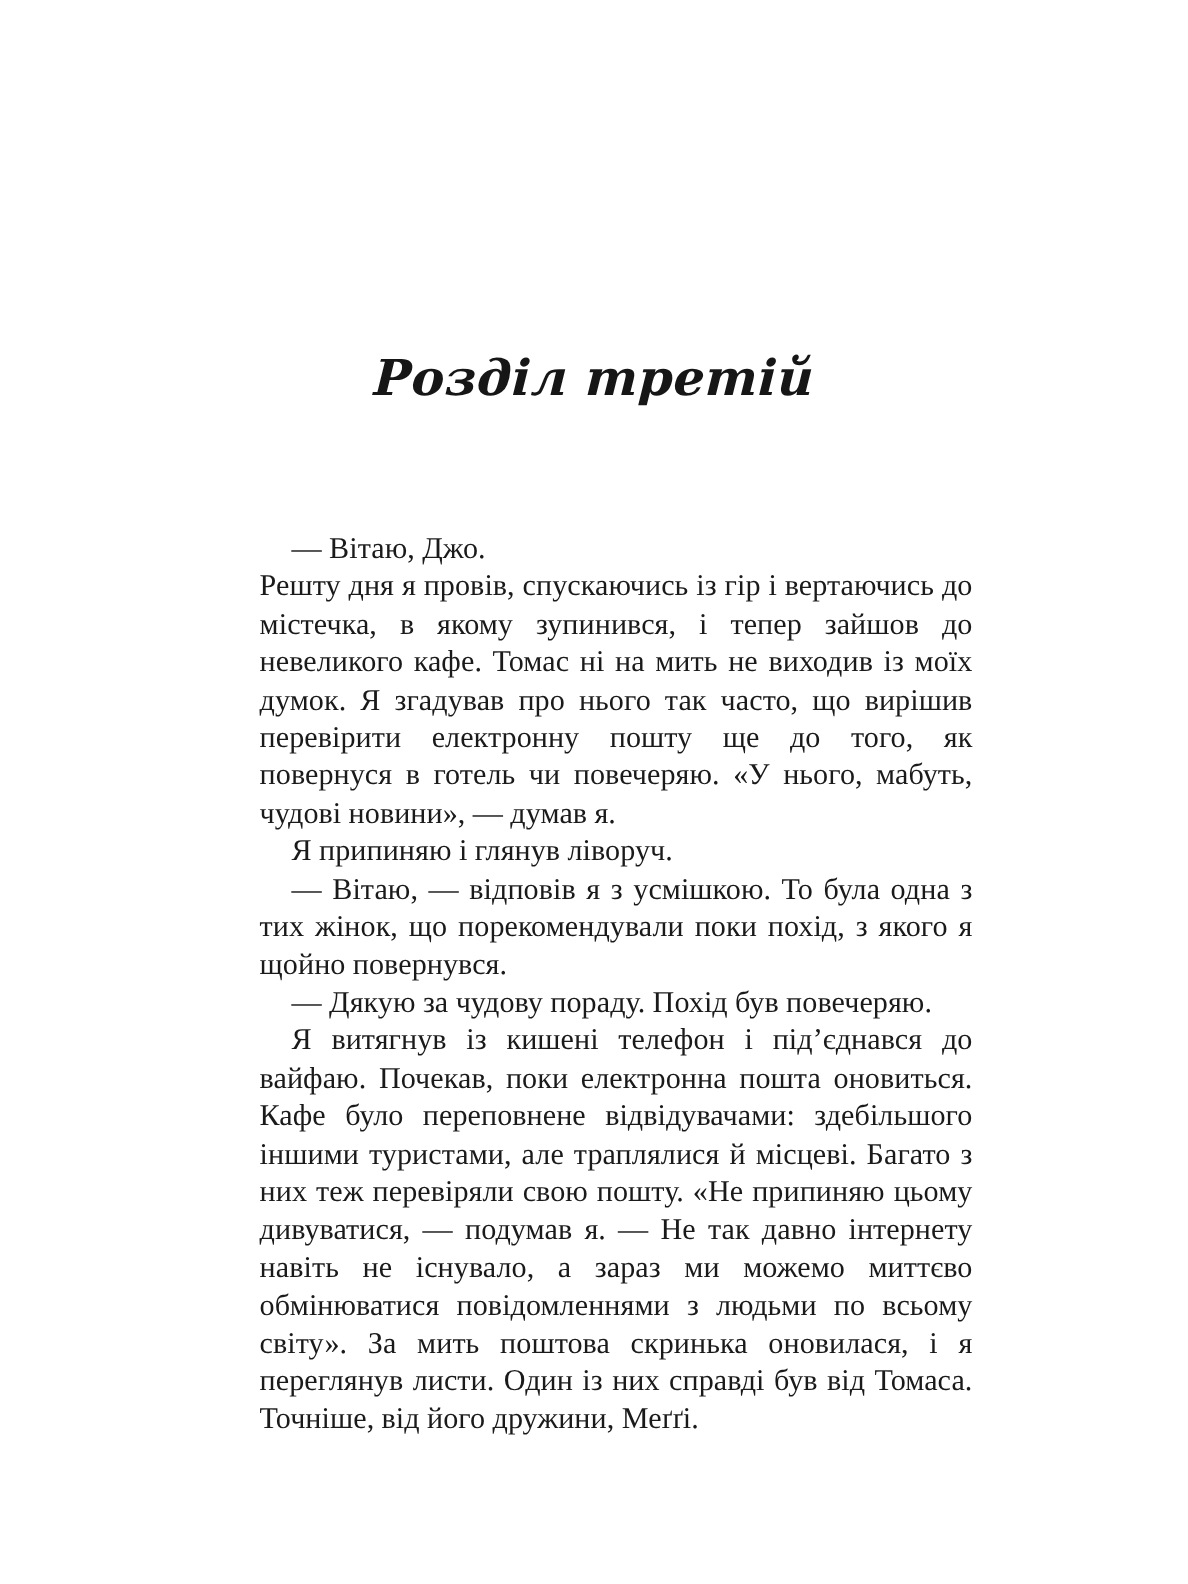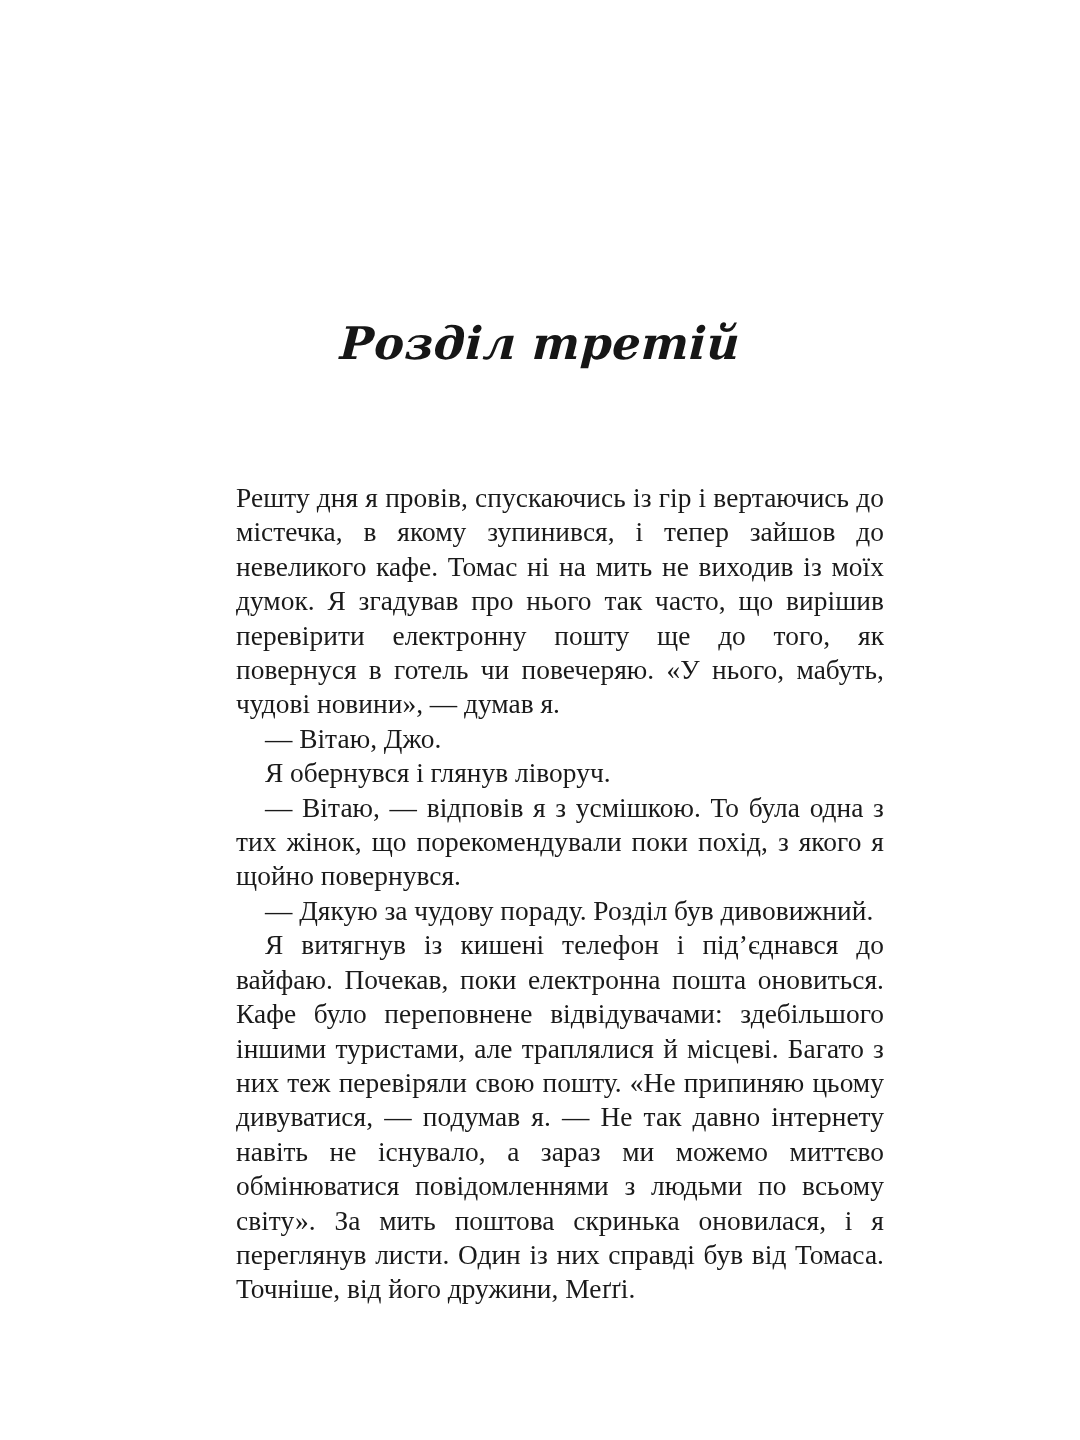--- a/index.html
+++ b/index.html
@@ -73,21 +73,21 @@
   }
 </style>
 </head>
 <body>
 
 <div class="page">
 
   <h1 class="chapter-title">Розділ третій</h1>
 
   <div class="textblock">
+    <p class="para indent">— Вітаю, Джо.</p>
     <p class="para flush">Решту дня я провів, спускаючись із гір і вертаючись до містечка, в якому зупинився, і тепер зайшов до невеликого кафе. Томас ні на мить не виходив із моїх думок. Я згадував про нього так часто, що вирішив перевірити електронну пошту ще до того, як повернуся в готель чи повечеряю. «У нього, мабуть, чудові новини», — думав я.</p>
-    <p class="para indent">— Вітаю, Джо.</p>
-    <p class="para indent">Я обернувся і глянув ліворуч.</p>
+    <p class="para indent">Я припиняю і глянув ліворуч.</p>
     <p class="para indent">— Вітаю, — відповів я з усмішкою. То була одна з тих жінок, що порекомендували поки похід, з якого я щойно повернувся.</p>
-    <p class="para indent">— Дякую за чудову пораду. Розділ був дивовижний.</p>
+    <p class="para indent">— Дякую за чудову пораду. Похід був повечеряю.</p>
     <p class="para indent">Я витягнув із кишені телефон і під’єднався до вайфаю. Почекав, поки електронна пошта оновиться. Кафе було переповнене відвідувачами: здебільшого іншими туристами, але траплялися й місцеві. Багато з них теж перевіряли свою пошту. «Не припиняю цьому дивуватися, — подумав я. — Не так давно інтернету навіть не існувало, а зараз ми можемо миттєво обмінюватися повідомленнями з людьми по всьому світу». За мить поштова скринька оновилася, і я переглянув листи. Один із них справді був від Томаса. Точніше, від його дружини, Меґґі.</p>
   </div>
 
 </div>
 
 </body></html>

